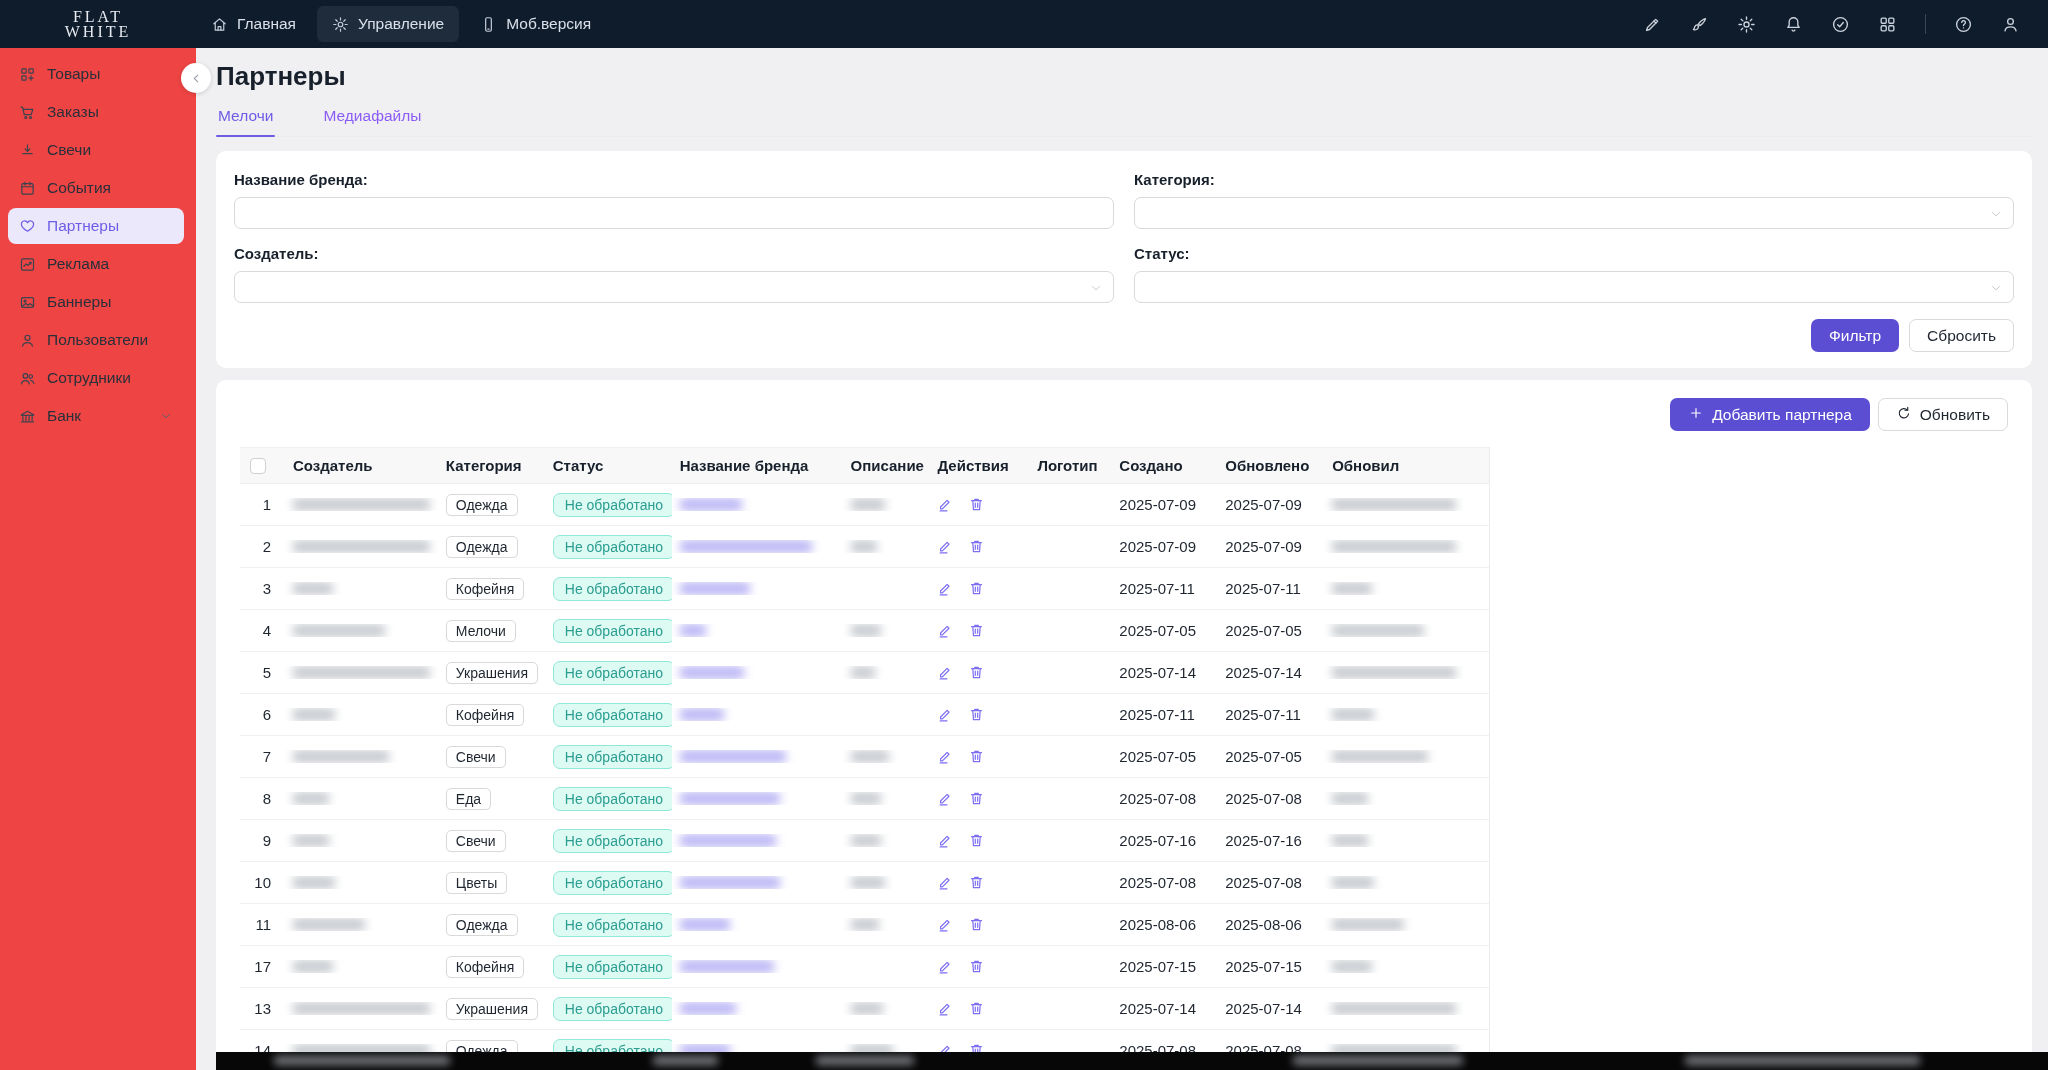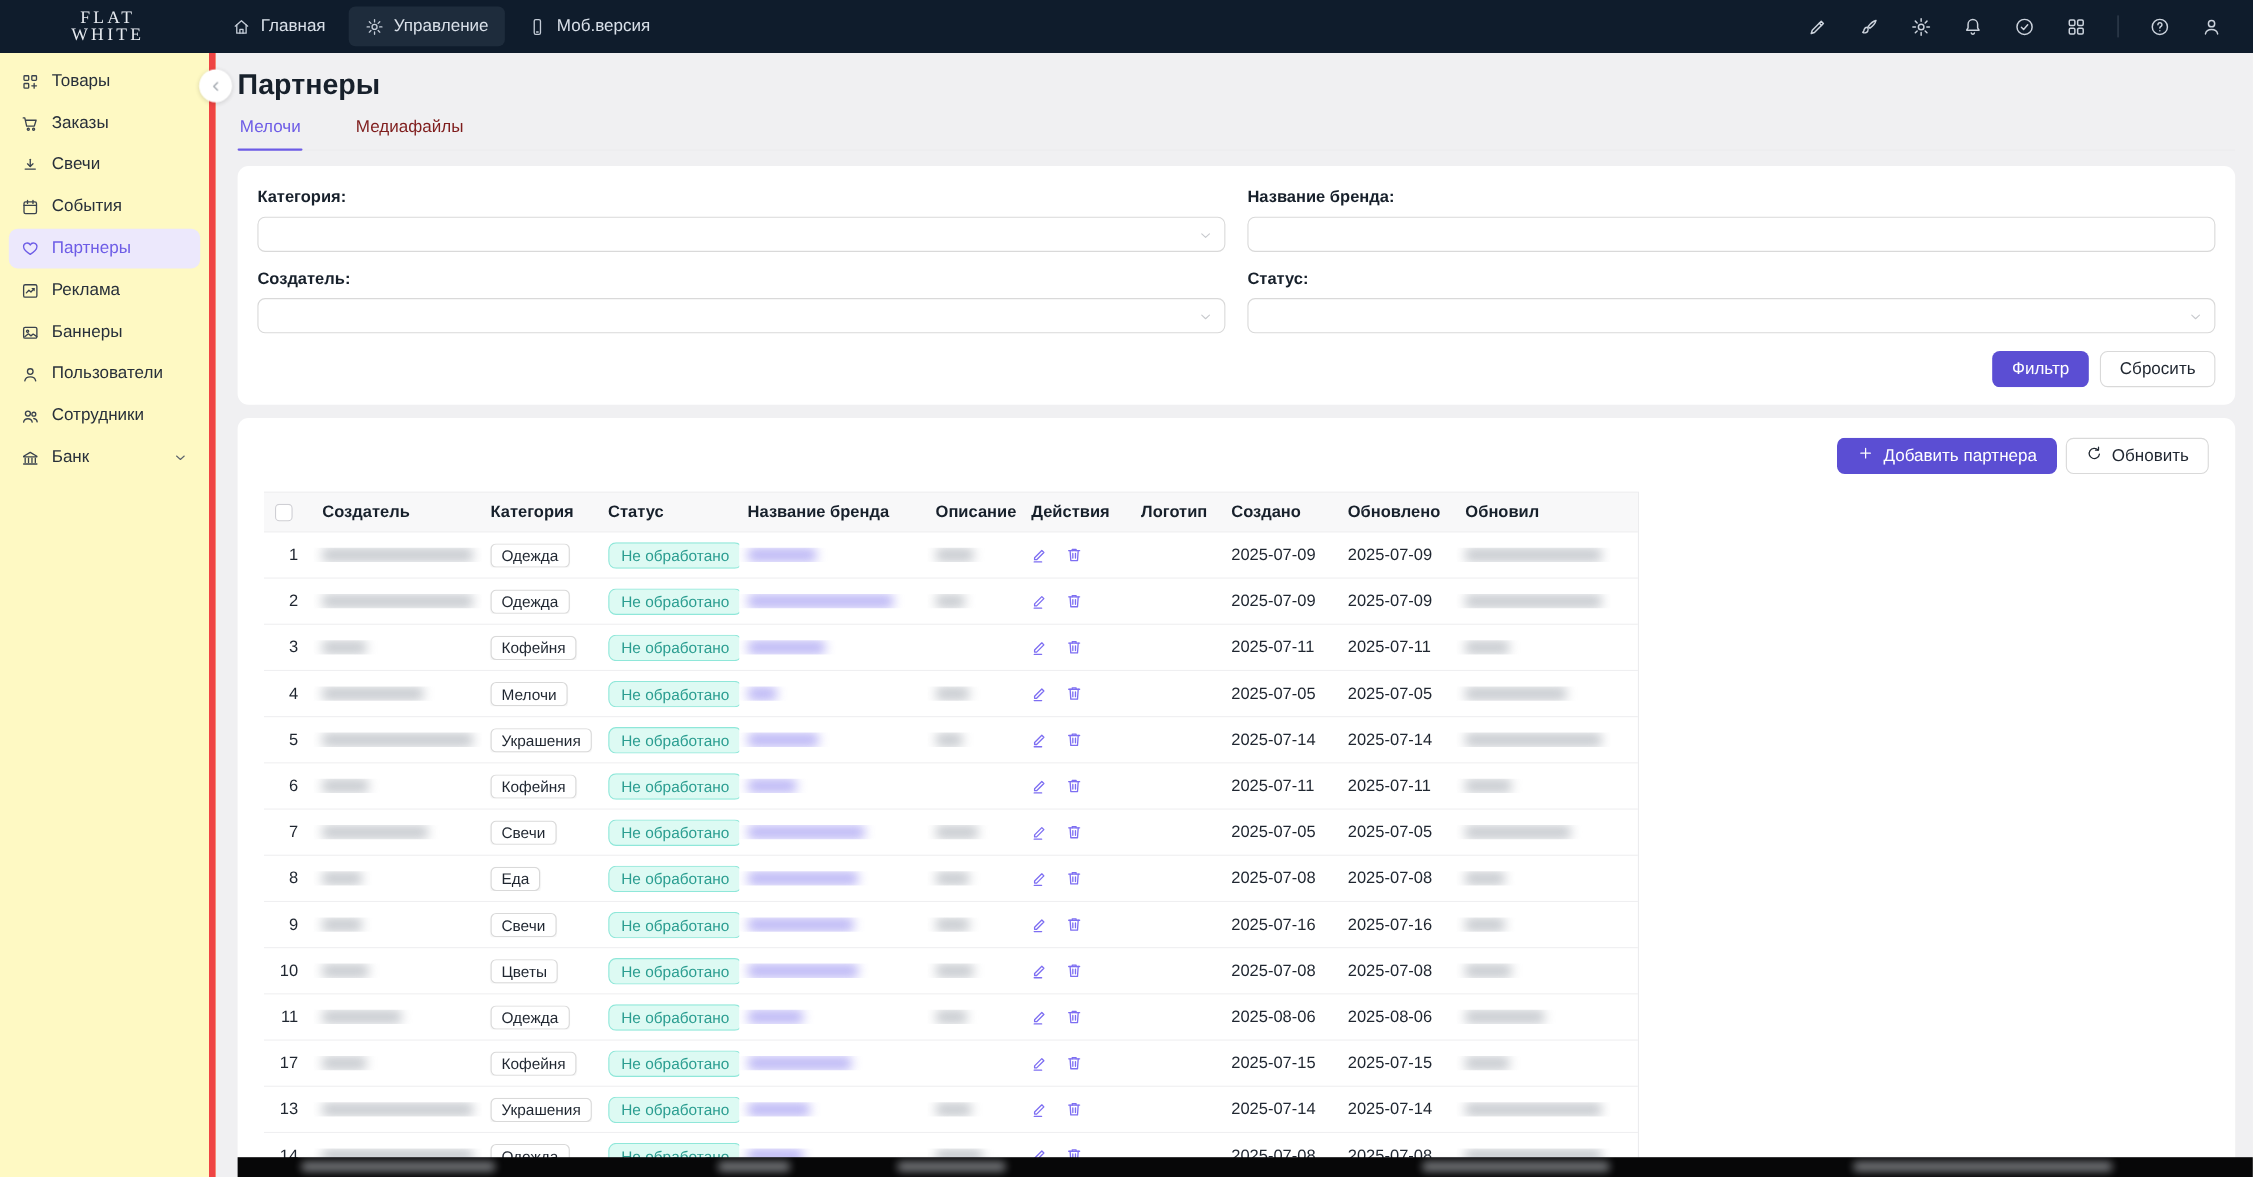--- a/index.html
+++ b/index.html
@@ -17,38 +17,38 @@
     border-radius:6px; cursor:pointer; white-space:nowrap; }
   .nav-item.active { background:#1e2c3c;text-align:right; }
   .nav-item .ic { display:flex; color:#c4ccd7; }
   .top-icons { margin-left:auto; display:flex; align-items:center; gap:28px;
     padding-right:28px; color:#ccd3dd; }
   .top-icons .ic { display:flex; cursor:pointer; }
   .v-div { width:1px; height:20px; background:#3a4656; }
 
   
   .sidebar { position:fixed; top:48px; left:0; width:196px; height:1022px;
-    background:#fef9c3; border-right:6px solid #ef4444; z-index:20; padding-top:6px; }
+    background:#ef4444; border-right:4px solid #ef4444; z-index:20; padding-top:6px; }
   .side-item { display:flex; align-items:center; gap:11px; margin:2px 8px;
     padding:9px 11px; border-radius:8px; font-size:15.5px; color:#28303a; cursor:pointer; }
   .side-item .ic { display:flex; color:#3a434e; }
   .side-item.active { background:#ece8fc; color:#6d5ce6; }
   .side-item.active .ic { color:#6d5ce6; }
   .side-item .chev { margin-left:auto; color:#5b636d; display:flex; }
 
   
   .main { position:absolute; left:196px; top:48px; width:1852px; }
   .collapse-btn { position:fixed; left:181px; top:63px; width:30px; height:30px;
     border-radius:50%; background:#fff; box-shadow:0 1px 5px rgba(0,0,0,.16);
     display:flex; align-items:center; justify-content:center; color:#9aa0a8;
     z-index:30; cursor:pointer; }
   .page-title { margin:13px 0 0 20px; font-size:26px; font-weight:700; color:#17202b; }
   .tabs { margin:6px 16px 0 20px; display:flex; gap:46px;
     border-bottom:1px solid #ececee; }
-  .tab { font-size:15.5px; color:#7f1d1d; padding:9px 2px 11px;
+  .tab { font-size:15.5px; color:#8b5cf6; padding:9px 2px 11px;
     cursor:pointer; position:relative; }
   .tab.active { color:#6d5ce6; }
   .tab.active::after { content:""; position:absolute; left:0; right:0; bottom:-1px;
     height:2.5px; background:#6d5ce6; border-radius:2px; }
 
   
   .filter-card { margin:14px 16px 0 20px; background:#fff; border-radius:10px;
     padding:20px 18px 16px; }
   .f-grid { display:grid; grid-template-columns:1fr 1fr; column-gap:20px; row-gap:16px; }
   .f-label { font-weight:700; font-size:15px; color:#17202b; margin-bottom:9px; }
@@ -305,30 +305,30 @@
   <div class="page-title">Партнеры</div>
 
   <div class="tabs">
     <div class="tab active">Мелочи</div>
     <div class="tab">Медиафайлы</div>
   </div>
 
   <div class="filter-card">
     <div class="f-grid">
       <div>
+        <div class="f-label">Название бренда:</div>
+        <div class="f-ctrl"></div>
+      </div>
+      <div>
         <div class="f-label">Категория:</div>
         <div class="f-ctrl select">
             <span class="chev"><svg width="14" height="14" viewBox="0 0 24 24" fill="none" stroke="currentColor" stroke-width="1.7" stroke-linecap="round" stroke-linejoin="round">
                 <path d="M6 9.5l6 5.5 6-5.5"></path>
               </svg></span>
           </div>
-      </div>
-      <div>
-        <div class="f-label">Название бренда:</div>
-        <div class="f-ctrl"></div>
       </div>
       <div>
         <div class="f-label">Создатель:</div>
         <div class="f-ctrl select">
             <span class="chev"><svg width="14" height="14" viewBox="0 0 24 24" fill="none" stroke="currentColor" stroke-width="1.7" stroke-linecap="round" stroke-linejoin="round">
                 <path d="M6 9.5l6 5.5 6-5.5"></path>
               </svg></span>
           </div>
       </div>
       <div>

